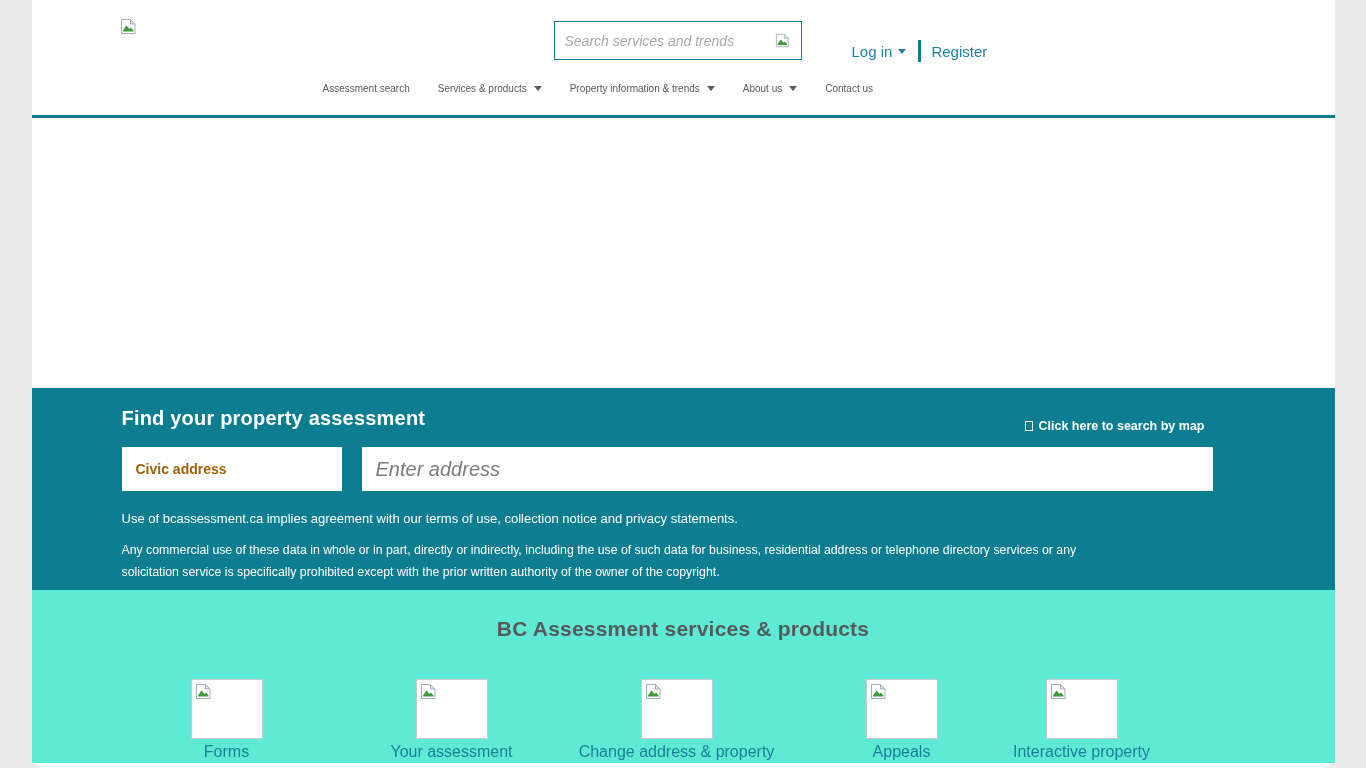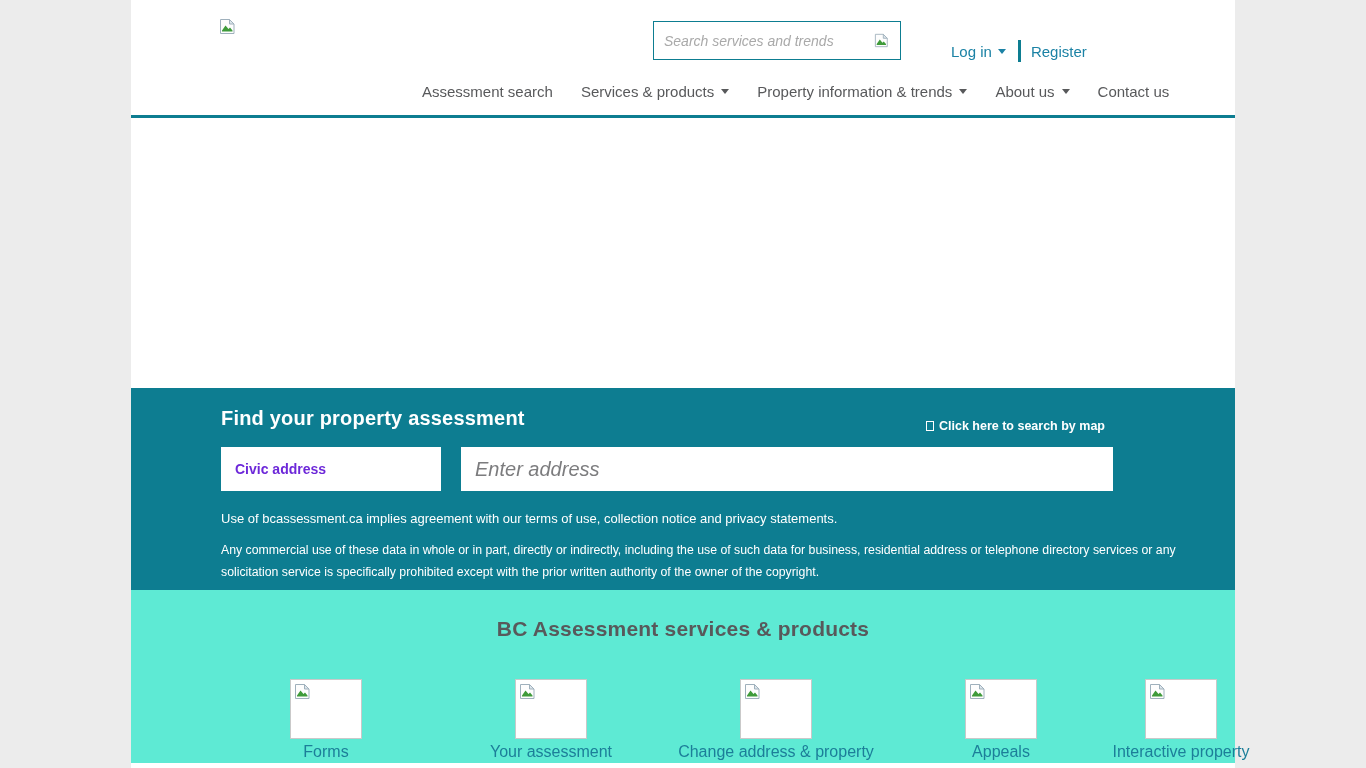--- a/index.html
+++ b/index.html
@@ -3,22 +3,23 @@
 <meta charset="utf-8">
 <style>
   * { margin:0; padding:0; box-sizing:border-box; }
   html,body { width:1366px; height:768px; overflow:hidden; }
   body {
     font-family:"Liberation Sans", sans-serif;
     background:#ececec;
     color:#58595b;
   }
   .page {
-    width:1104px; margin:0 auto; background:#ffffff; min-height:768px;
+    width:1303px; margin:0 auto; background:#ffffff; min-height:768px;
     position:relative;
+    border-radius:14px;
   }
 
   
   .site-header { position:relative; height:118px; background:#fff; border-bottom:3px solid #0d7d91; }
   .logo { position:absolute; left:88px; top:18px; display:inline-block; cursor:pointer; }
 
   .search-box {
     position:absolute; left:522px; top:21px; width:248px; height:39px;
     border:1px solid #0d7d91; background:#fff; display:flex; align-items:center;
   }
@@ -34,39 +35,39 @@
   .login-link { display:inline-flex; align-items:center; }
   .caret-down {
     display:inline-block; width:0; height:0; margin-left:6px;
     border-left:4px solid transparent; border-right:4px solid transparent;
     border-top:5px solid #1b82a5;
   }
   .account-divider { width:3px; height:22px; background:#0d7d91; margin:0 10px 0 12px; }
 
   .main-nav {
     position:absolute; left:277px; top:83px; display:flex; 
-    font-size:15px; color:#58595b;
+    font-size:10px; color:#58595b;
   }
   .main-nav .nav-item { padding:0 14px; cursor:pointer; display:inline-flex; align-items:center; white-space:nowrap; }
   .main-nav .caret-down { border-top-color:#58595b; margin-left:7px; }
 
   
   .hero { height:270px; background:#fff; }
 
   
   .assessment-banner { position:relative; height:202px; background:#0d7d91; color:#fff; }
   .assessment-banner h1 { position:absolute; left:90px; top:19px; font-size:20px; font-weight:bold; letter-spacing:.2px; }
   .map-link {
     position:absolute; right:130px; top:31px; font-size:12.5px; font-weight:bold;
     color:#fff; text-decoration:none; display:inline-flex; align-items:center; cursor:pointer;
   }
   .missing-glyph-box { display:inline-block; width:8px; height:10px; border:1px solid #fff; margin-right:5px; }
   .search-row { position:absolute; left:90px; right:122px; top:59px; display:flex; }
   .search-type {
-    width:220px; height:44px; background:#fff; color:#6d28d9; font-weight:bold; font-size:14px;
+    width:220px; height:44px; background:#fff; color:#a16207; font-weight:bold; font-size:14px;
     display:flex; align-items:center; padding:16px 14px; cursor:pointer; margin-right:20px; flex:none;
     border:none; font-family:"Liberation Sans", sans-serif;
   }
   .address-input {
     flex:1; height:44px; border:none; outline:none; padding:4px 14px; font-size:20px; font-style:italic;
     color:#1d4ed8; font-family:"Liberation Sans", sans-serif;
   }
   .address-input::placeholder { color:#7c7c7e; font-style:italic; }
   .legal-1 { position:absolute; left:90px; top:123px; font-size:13px; }
   .legal-2 { position:absolute; left:90px; top:151px; width:996px; font-size:12.3px; line-height:22px; }

